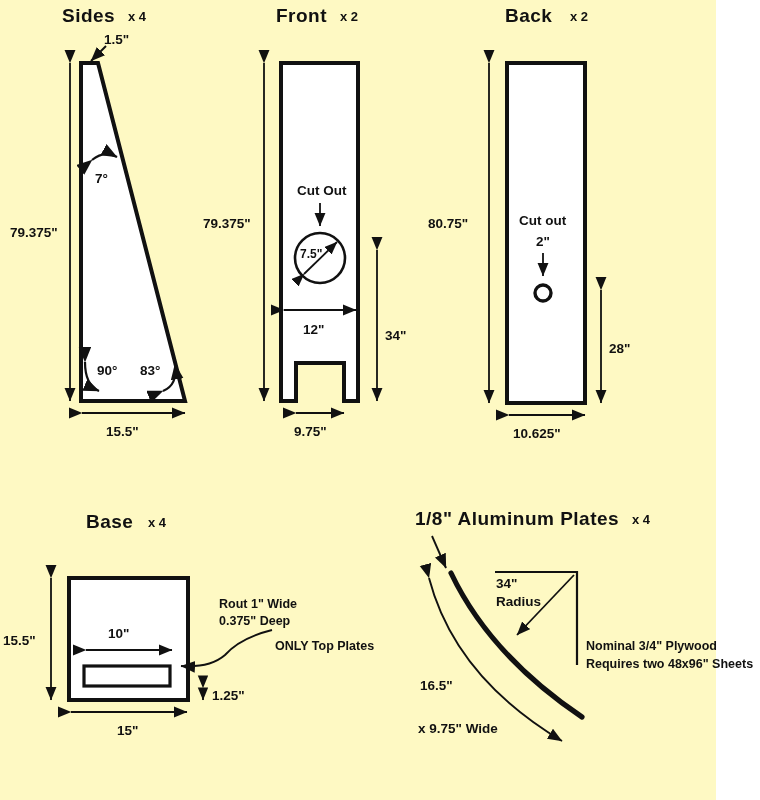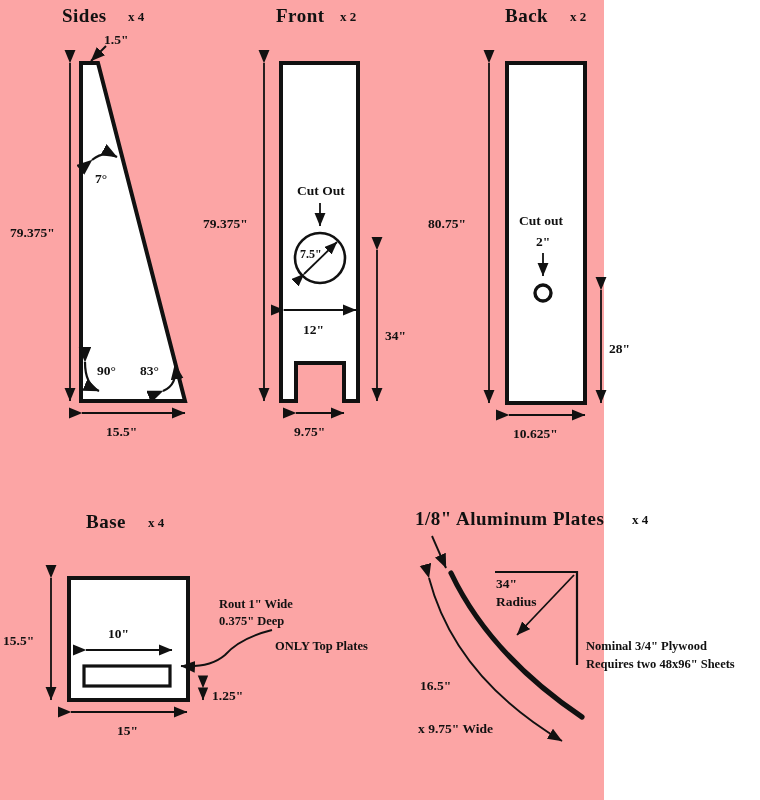--- a/index.html
+++ b/index.html
@@ -10,24 +10,23 @@
   }
   body {
     width: 760px;
     height: 800px;
     font-family: "Liberation Sans", "DejaVu Sans", sans-serif;
     color: #111111;
     overflow: hidden;
   }
   #sheet {
     position: relative;
-    width: 604px;
+    width: 716px;
     height: 800px;
-    background: #fca5a5;
-    font-family: Liberation Serif, serif;
+    background: #fef9c3;
   }
   #sheet svg {
     position: absolute;
     top: 0;
     left: 0;
     width: 760px;
     height: 800px;
   }
   .sect-title {
     font-weight: bold;

